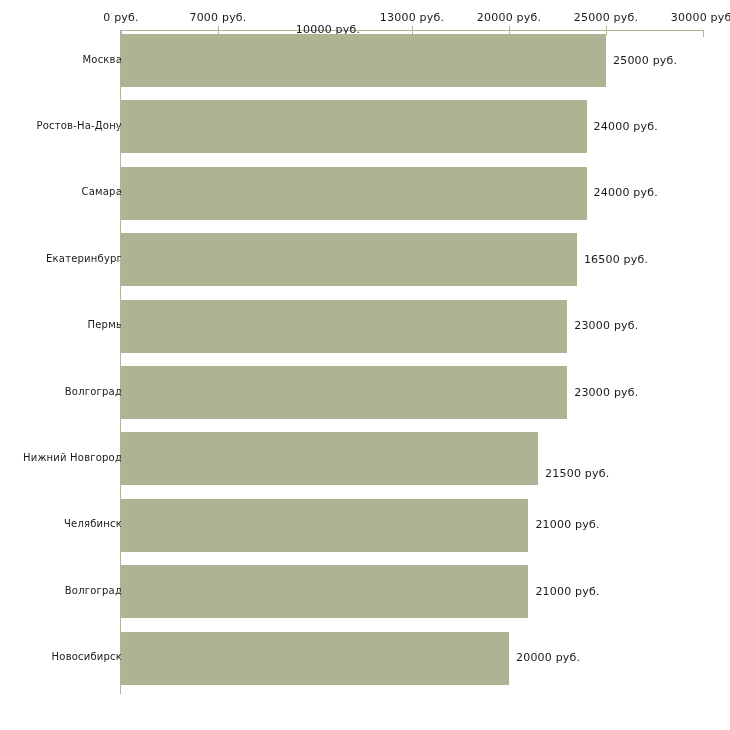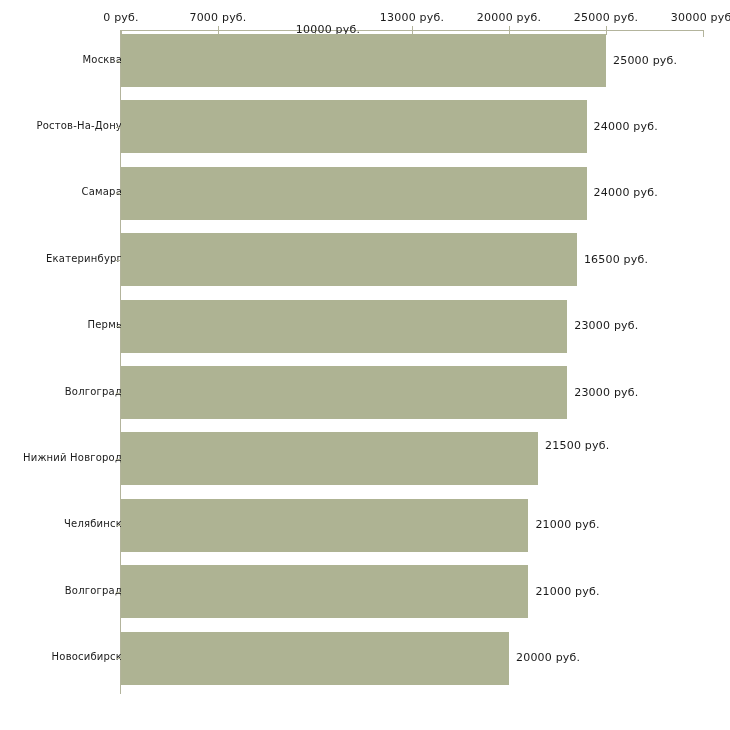--- a/index.html
+++ b/index.html
@@ -155,21 +155,21 @@
       <div class="row">
         <div class="cat-label" style="top: 385.5px;">Волгоград</div>
         <div class="cat-tick" style="top: 393px;"></div>
         <div class="bar" title="Красноярск — 23000 руб." style="top: 366px; height: 53px; width: 446.2px; background: rgb(174, 179, 147);"></div>
         <div class="bar-value" style="left: 574.2px; top: 385.5px;">23000 руб.</div>
       </div>
       <div class="row">
         <div class="cat-label" style="top: 451.9px;">Нижний Новгород</div>
         <div class="cat-tick" style="top: 459px;"></div>
         <div class="bar" title="Нижний Новгород — 21500 руб." style="top: 432.4px; height: 53px; width: 417.1px; background: rgb(174, 179, 147);"></div>
-        <div class="bar-value" style="left: 545.1px; top: 439px;">21500 руб.</div>
+        <div class="bar-value" style="left: 545.1px; top: 467px;">21500 руб.</div>
       </div>
       <div class="row">
         <div class="cat-label" style="top: 518.3px;">Челябинск</div>
         <div class="cat-tick" style="top: 525px;"></div>
         <div class="bar" title="Челябинск — 21000 руб." style="top: 498.8px; height: 53px; width: 407.4px; background: rgb(174, 179, 147);"></div>
         <div class="bar-value" style="left: 535.4px; top: 518.3px;">21000 руб.</div>
       </div>
       <div class="row">
         <div class="cat-label" style="top: 584.7px;">Волгоград</div>
         <div class="cat-tick" style="top: 592px;"></div>

